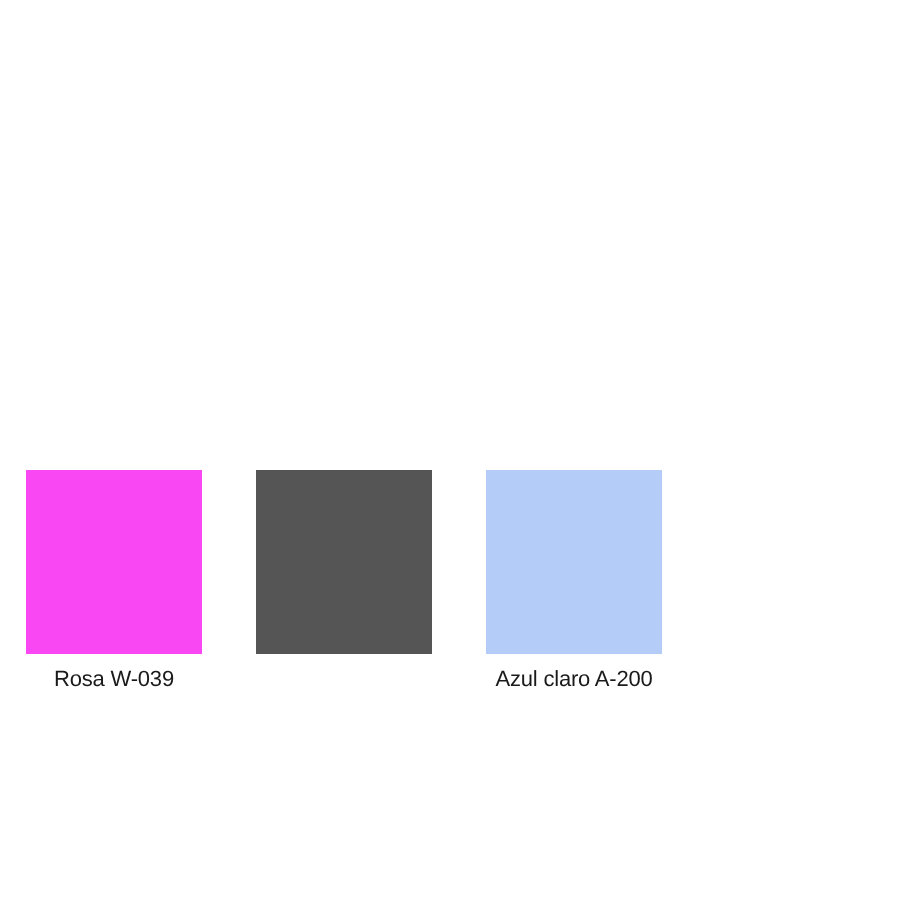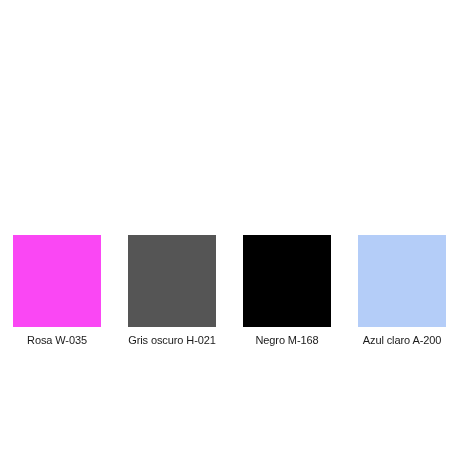--- a/index.html
+++ b/index.html
@@ -62,32 +62,27 @@
 </head>
 <body style="background: rgb(255, 255, 255);">
 
 <div id="swatch-sheet">
 
 
   <div class="swatch-row" id="swatch-row-2">
 
     <div class="swatch-cell">
       <span class="swatch-chip" style="background-color: rgb(250, 71, 244);"></span>
-      <span class="swatch-label">Rosa W-035</span>
+      <span class="swatch-label">Rosa W-039</span>
     </div>
 
     <div class="swatch-cell">
       <span class="swatch-chip" style="background-color: rgb(85, 85, 85);"></span>
-      <span class="swatch-label">Gris oscuro H-021</span>
     </div>
 
-    <div class="swatch-cell">
-      <span class="swatch-chip" style="background-color: rgb(0, 0, 0);"></span>
-      <span class="swatch-label">Negro M-168</span>
-    </div>
 
     <div class="swatch-cell">
       <span class="swatch-chip" style="background-color: rgb(180, 205, 248);"></span>
       <span class="swatch-label">Azul claro A-200</span>
     </div>
 
   </div>
 
 </div>
 

